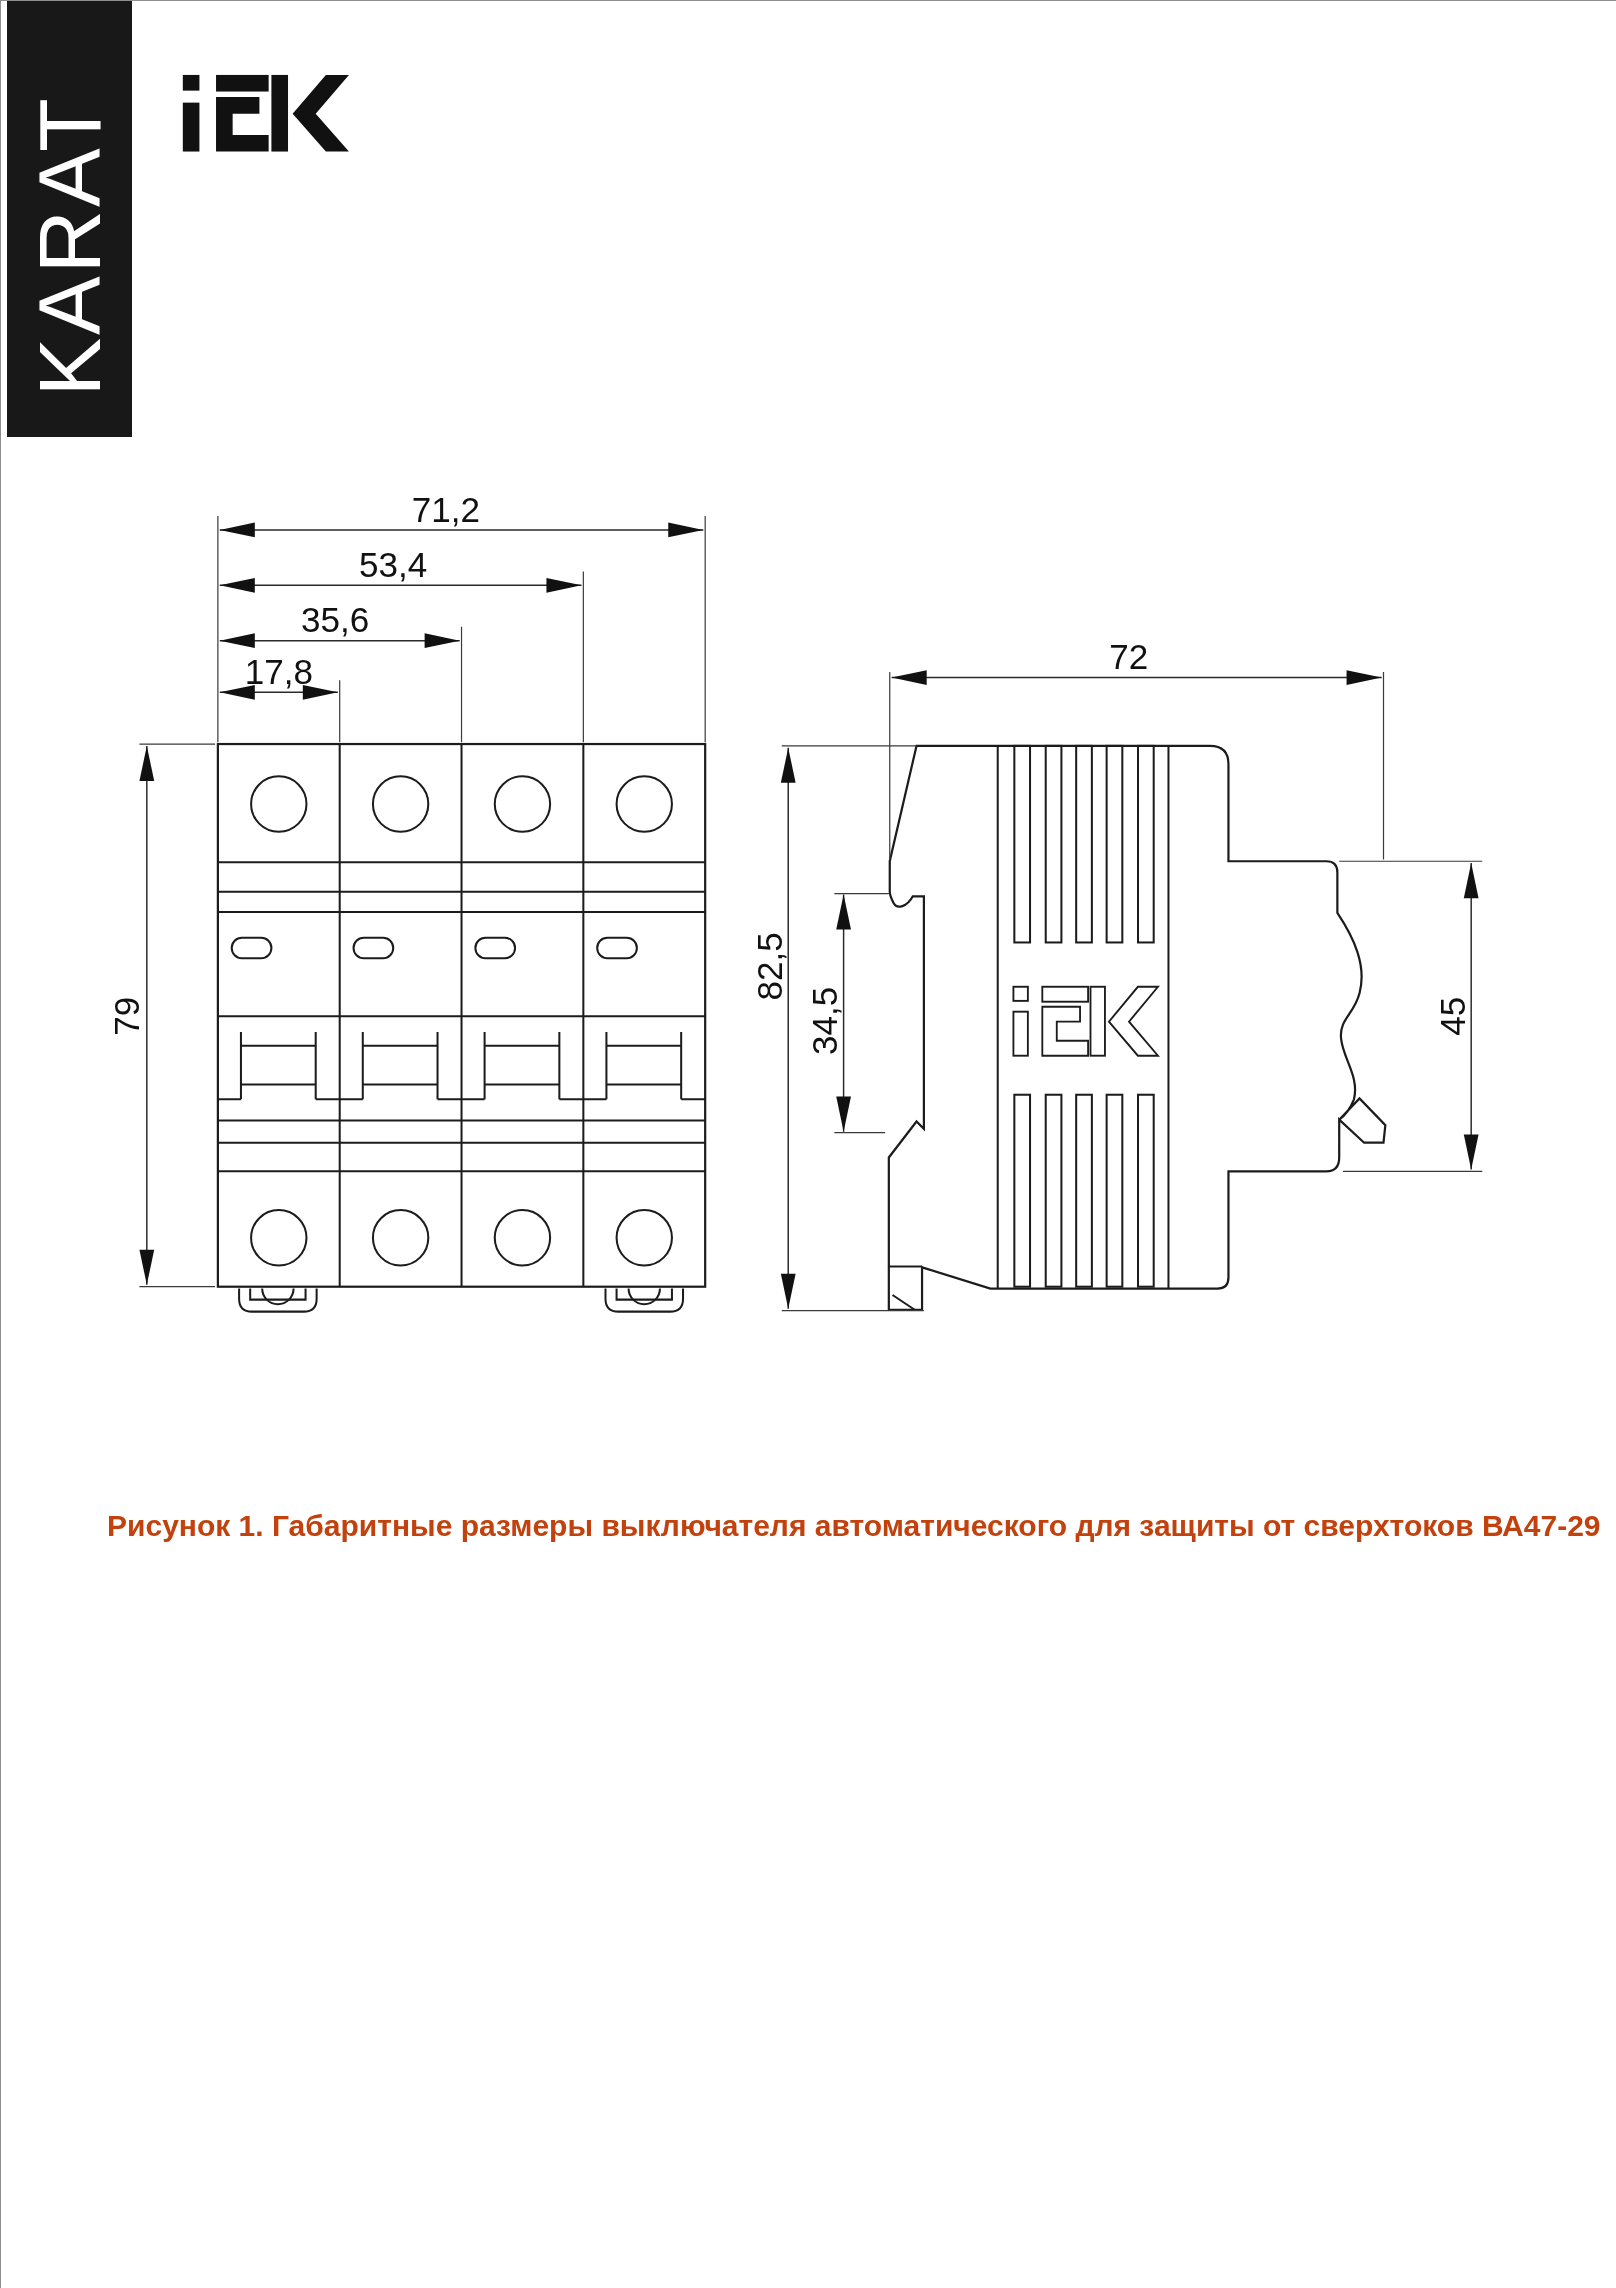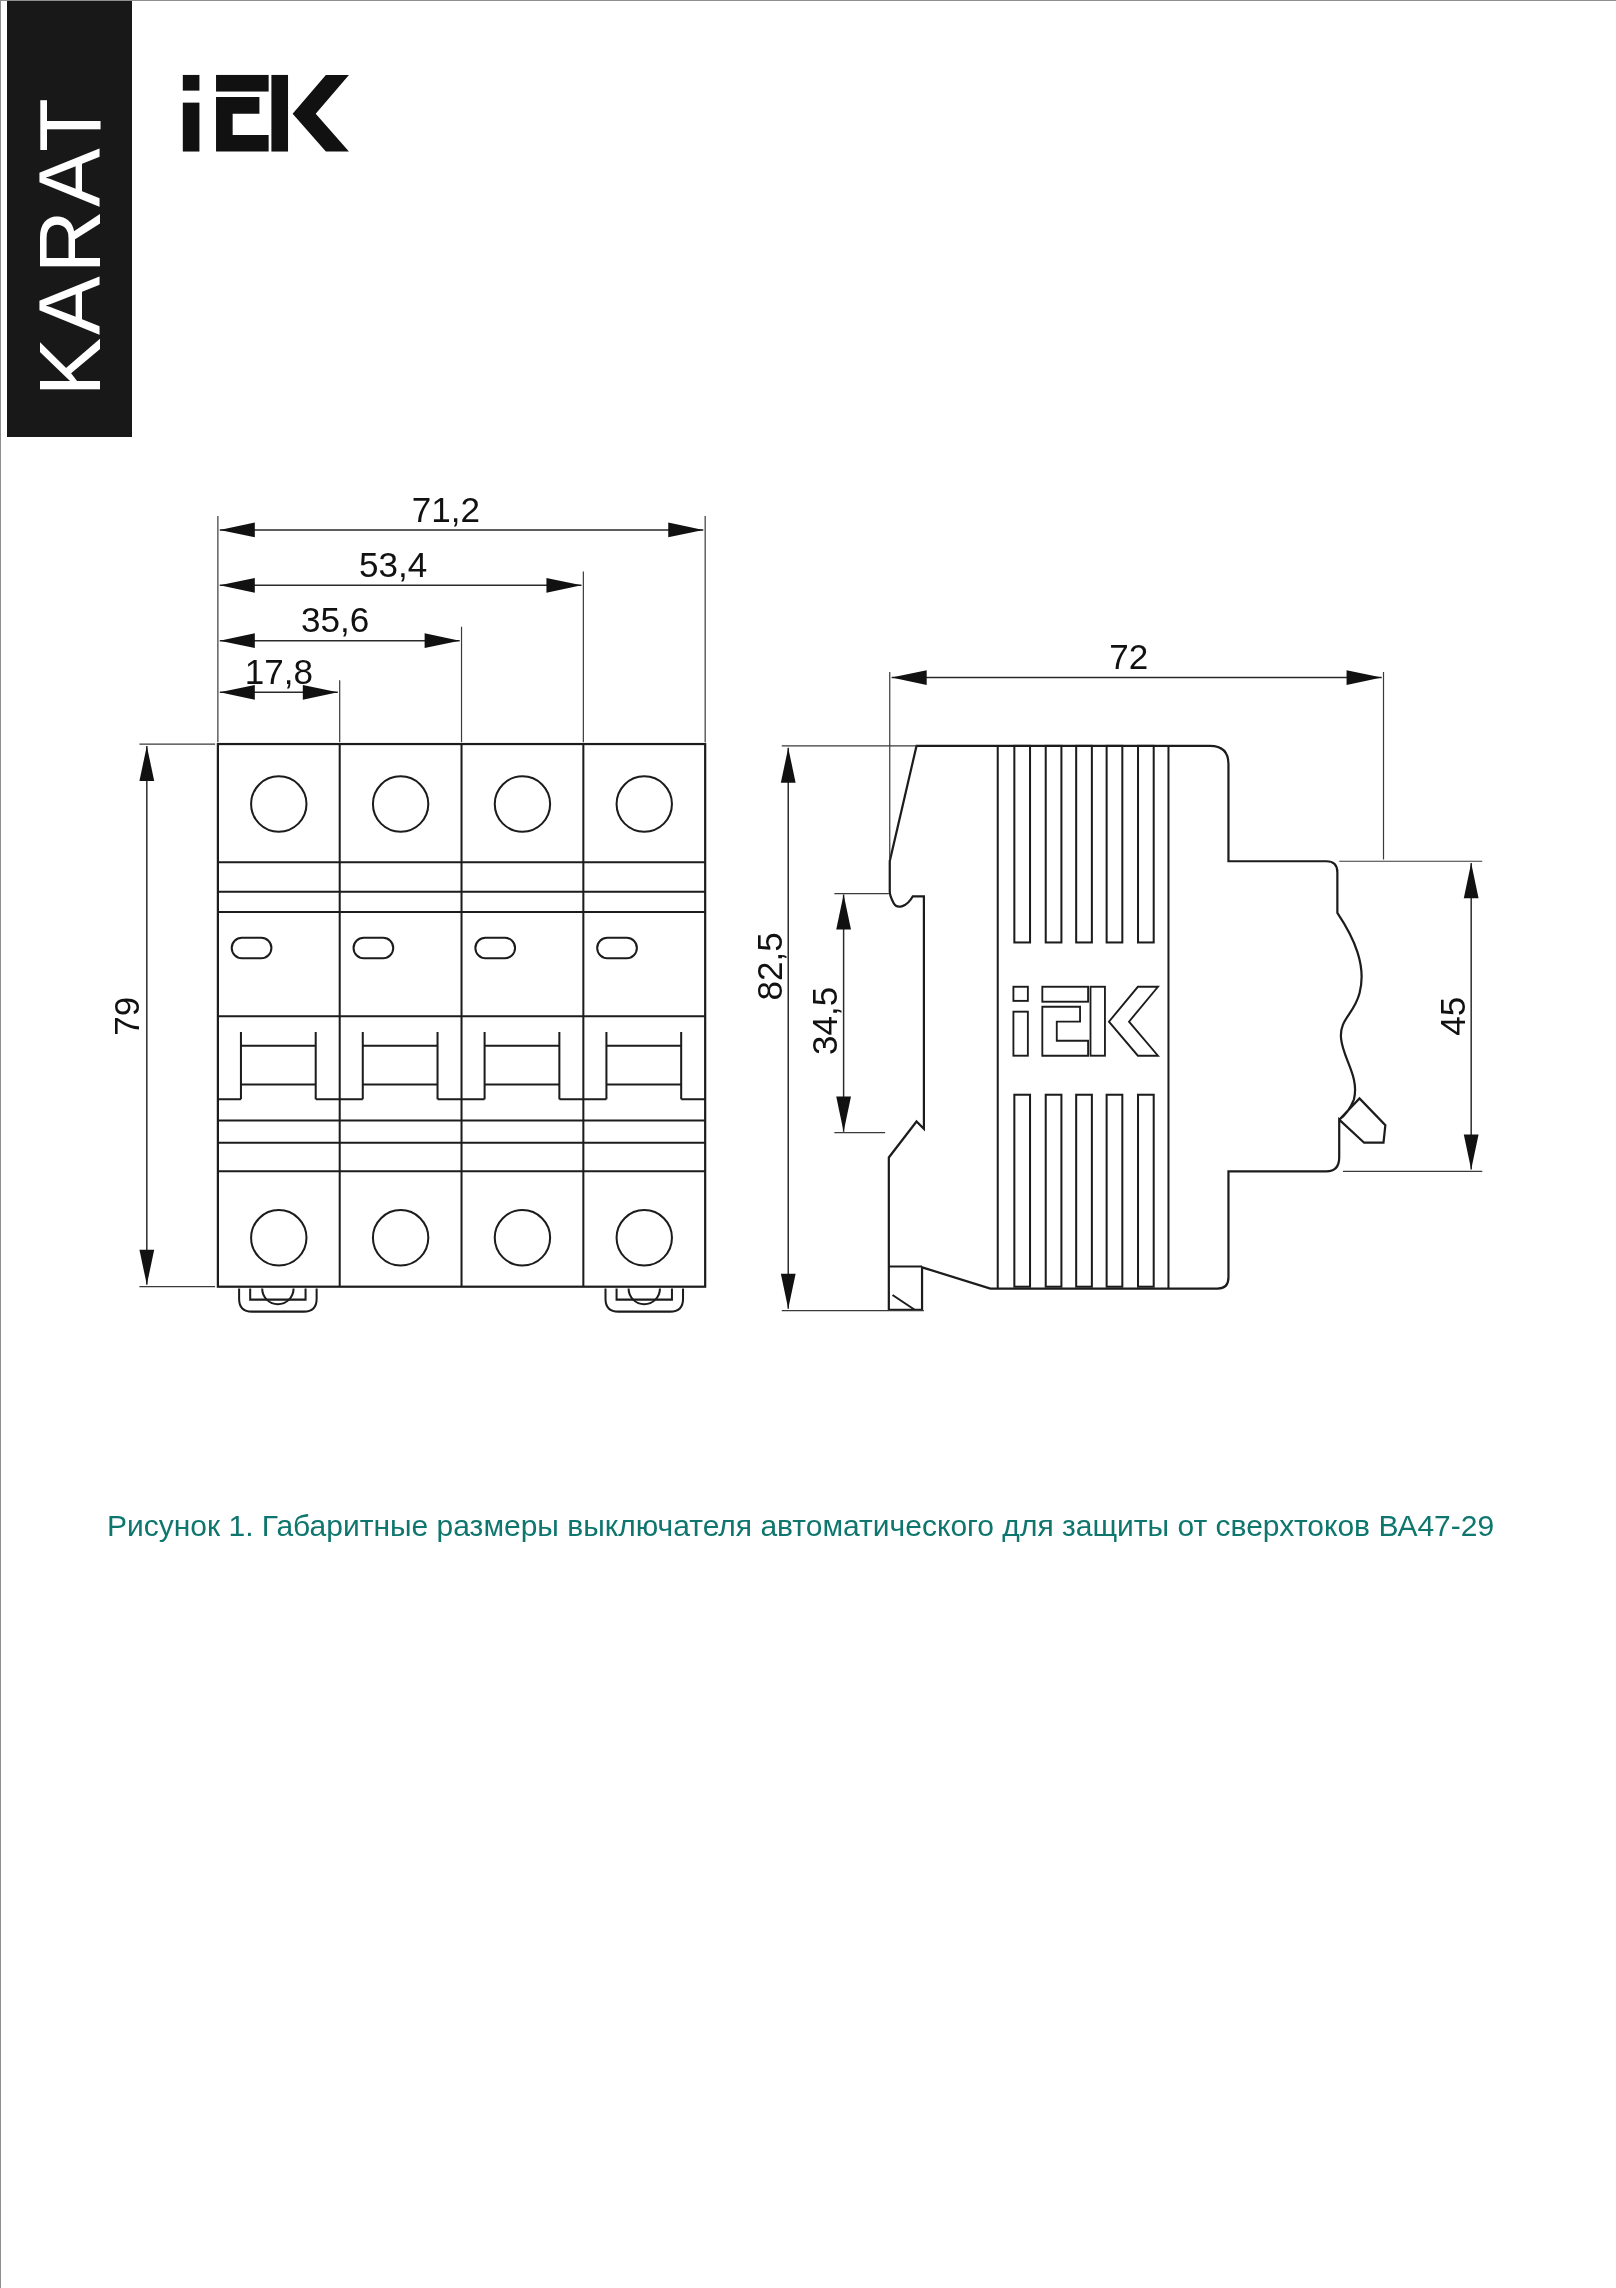--- a/index.html
+++ b/index.html
@@ -27,21 +27,21 @@
   .ln{fill:none;stroke:#1c1c1c;stroke-width:2.4px;}
   .ln2{fill:none;stroke:#1c1c1c;stroke-width:2.2px;}
   .thin{fill:none;stroke:#3a3a3a;stroke-width:1.3px;}
   .dimln{fill:none;stroke:#2a2a2a;stroke-width:1.6px;}
   .arr{fill:#111111;stroke:none;}
   .dimtxt{fill:#111111;font-family:"Liberation Sans",sans-serif;font-size:38px;}
   .logo-fill{fill:#111111;stroke:none;}
   .logo-outline{fill:none;stroke:#1c1c1c;stroke-width:2.3px;}
   .caption{
     position:absolute;left:106px;top:1508px;
-    font-size:30px;color:#0f766e;white-space:nowrap;
+    font-size:30px;color:#c2410c;white-space:nowrap;font-weight:bold;
   }
 </style>
 </head>
 <body>
 
 <div class="page">
 
   <div class="karat-banner">
     <span class="karat-label">KARAT</span>
   </div>

